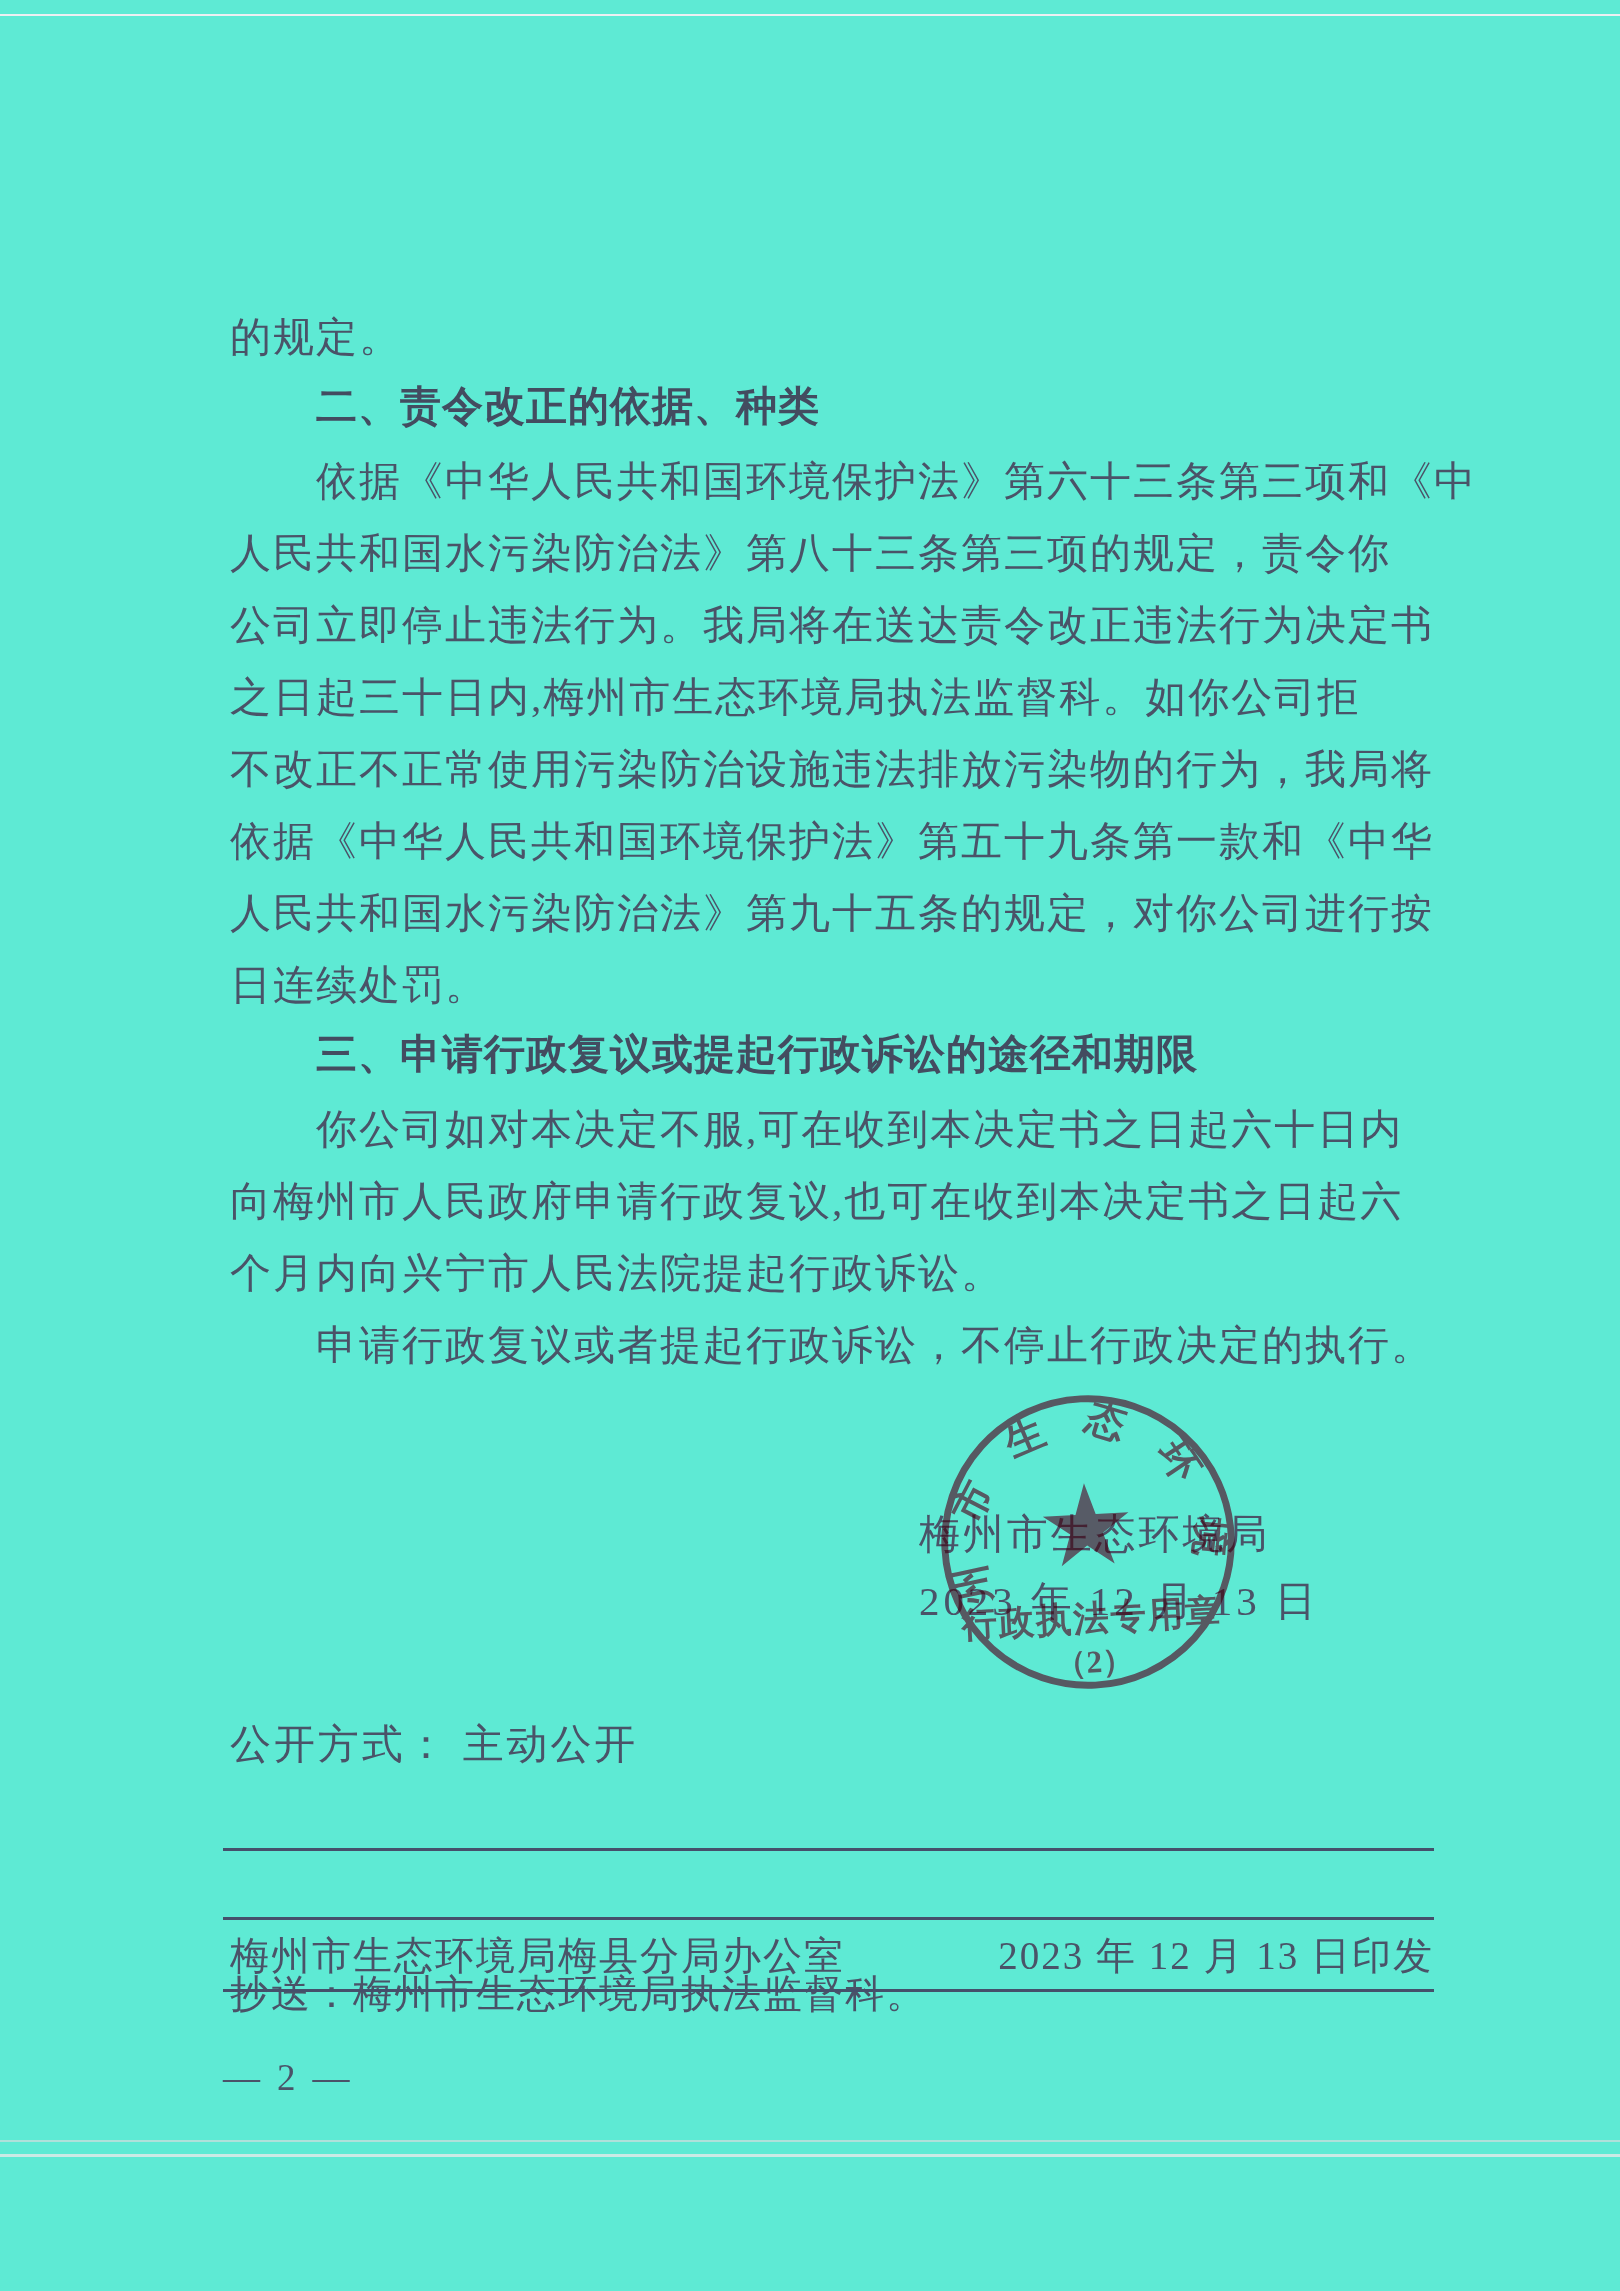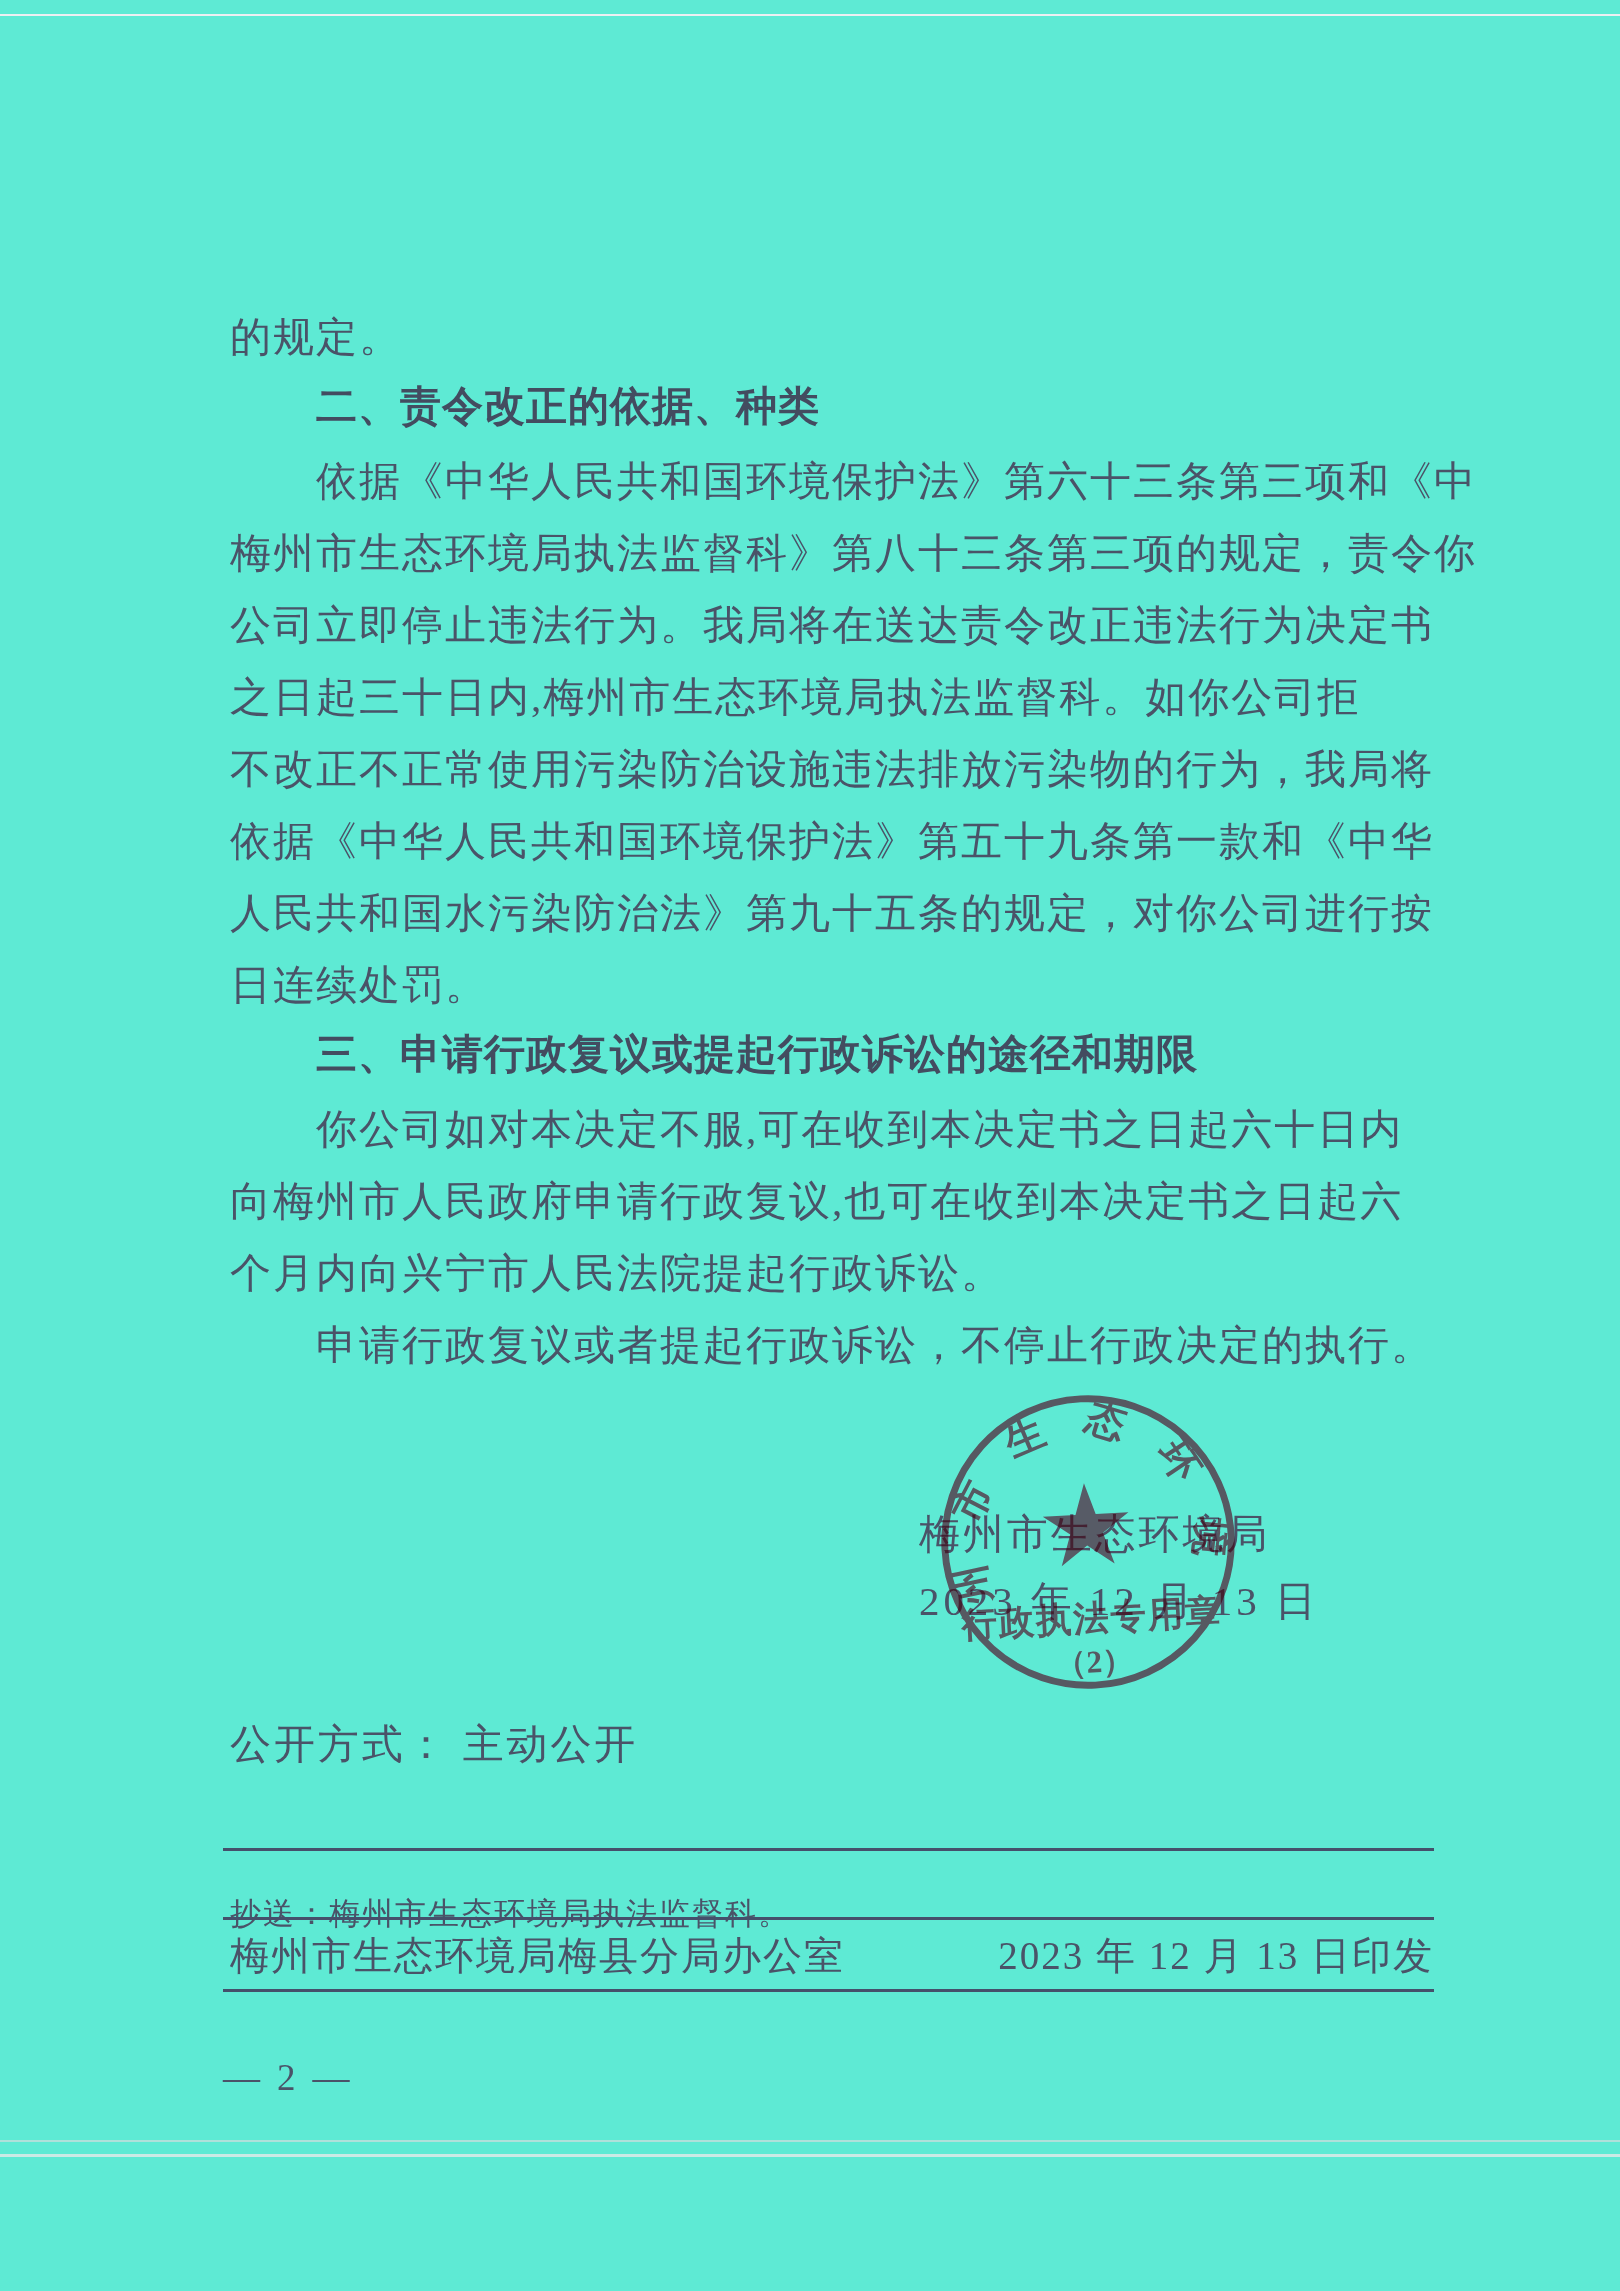--- a/index.html
+++ b/index.html
@@ -50,22 +50,22 @@
     position:absolute;left:230px;top:1717px;
     font-size:41px;letter-spacing:2.9px;white-space:nowrap;
   }
 
   
   .rule{position:absolute;left:223px;width:1211px;height:2.9px;background:#45506b;}
   .rule-1{top:1848px;}
   .rule-2{top:1917px;}
   .rule-3{top:1989px;}
   .cc-line{
-    position:absolute;left:230px;top:1893px;
-    font-size:31px;letter-spacing:2px;white-space:nowrap;
+    position:absolute;left:230px;top:1967px;
+    font-size:39px;letter-spacing:2px;white-space:nowrap;
   }
   .issuer-row{
     position:absolute;left:230px;top:1929px;width:1204px;
     display:flex;justify-content:space-between;align-items:center;
     font-size:39px;letter-spacing:2px;white-space:nowrap;
   }
   .page-number{
     position:absolute;left:223px;top:2056px;
     font-size:37px;letter-spacing:3.9px;color:#4a5368;
   }
@@ -76,21 +76,21 @@
 <div class="page">
 
   <div class="scanline-top"></div>
   <div class="scanline-bottom-1"></div>
   <div class="scanline-bottom-2"></div>
 
   <div class="body-text">
     <div class="line">的规定。</div>
     <div class="line indent heading">二、责令改正的依据、种类</div>
     <div class="line indent">依据《中华人民共和国环境保护法》第六十三条第三项和《中</div>
-    <div class="line">梅州市生态环境局执法监督科》第八十三条第三项的规定，责令你</div>
+    <div class="line">人民共和国水污染防治法》第八十三条第三项的规定，责令你</div>
     <div class="line">公司立即停止违法行为。我局将在送达责令改正违法行为决定书</div>
     <div class="line">之日起三十日内,梅州市生态环境局执法监督科。如你公司拒</div>
     <div class="line">不改正不正常使用污染防治设施违法排放污染物的行为，我局将</div>
     <div class="line">依据《中华人民共和国环境保护法》第五十九条第一款和《中华</div>
     <div class="line">人民共和国水污染防治法》第九十五条的规定，对你公司进行按</div>
     <div class="line">日连续处罚。</div>
     <div class="line indent heading">三、申请行政复议或提起行政诉讼的途径和期限</div>
     <div class="line indent">你公司如对本决定不服,可在收到本决定书之日起六十日内</div>
     <div class="line">向梅州市人民政府申请行政复议,也可在收到本决定书之日起六</div>
     <div class="line">个月内向兴宁市人民法院提起行政诉讼。</div>

